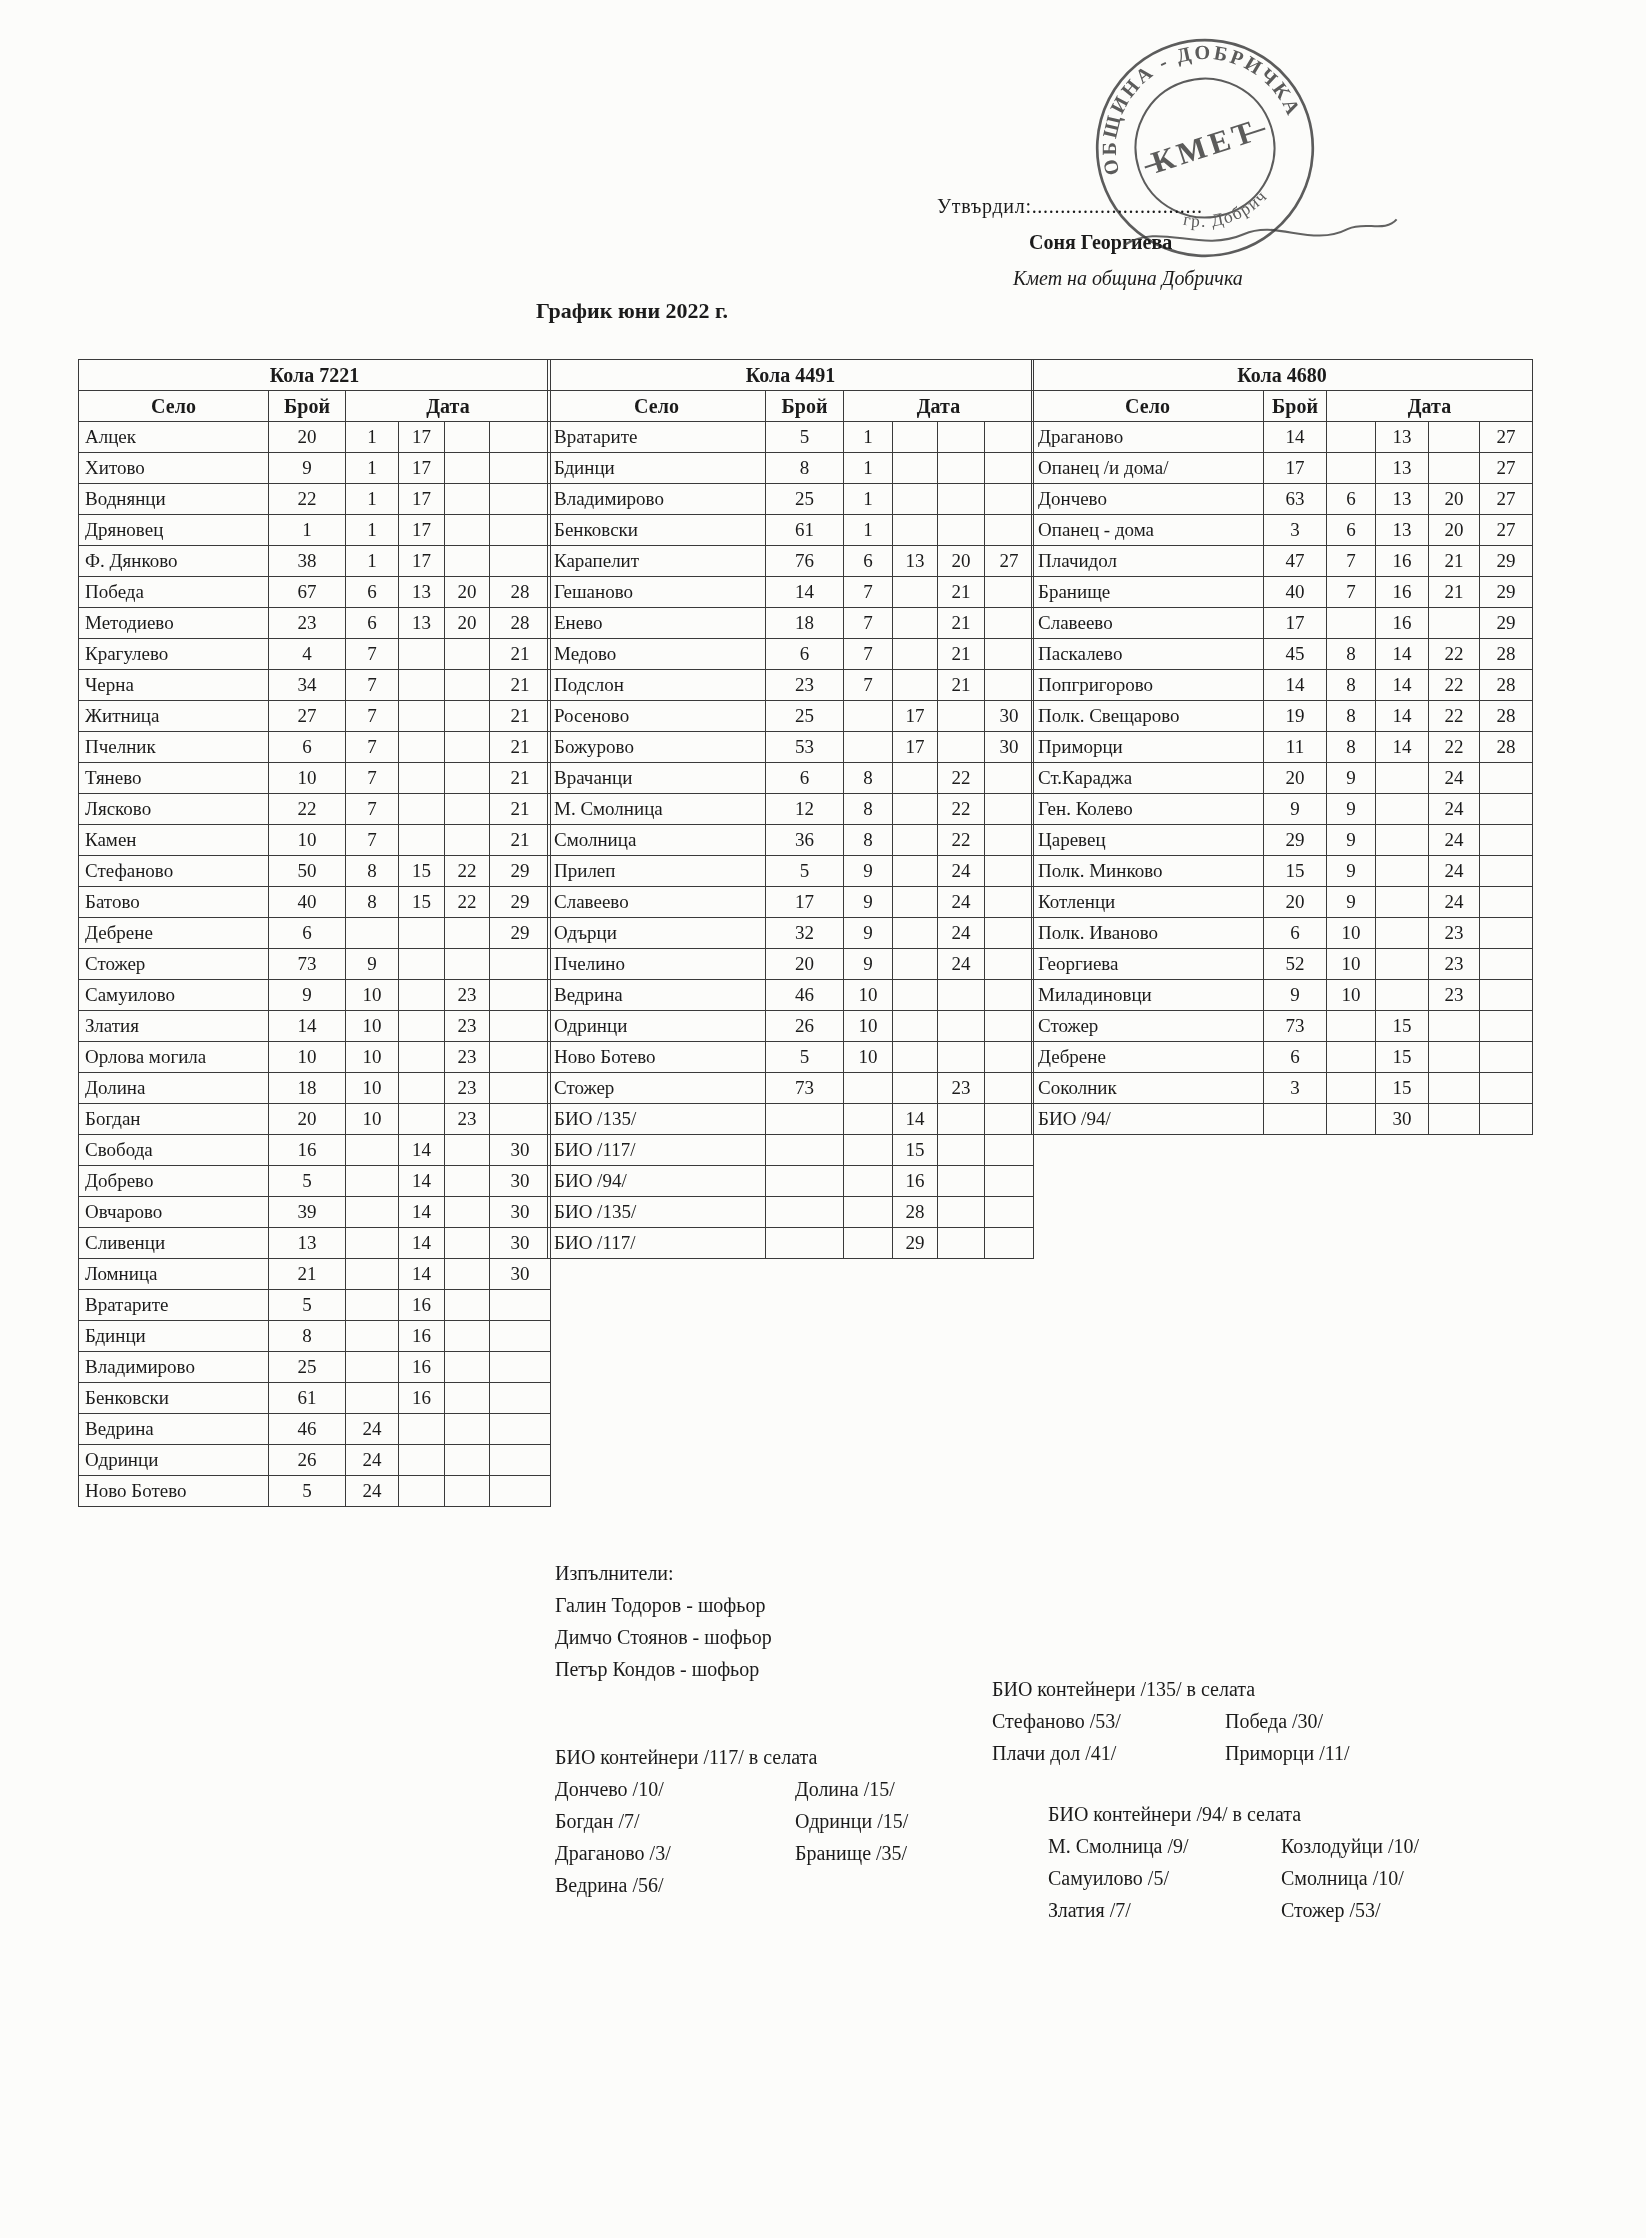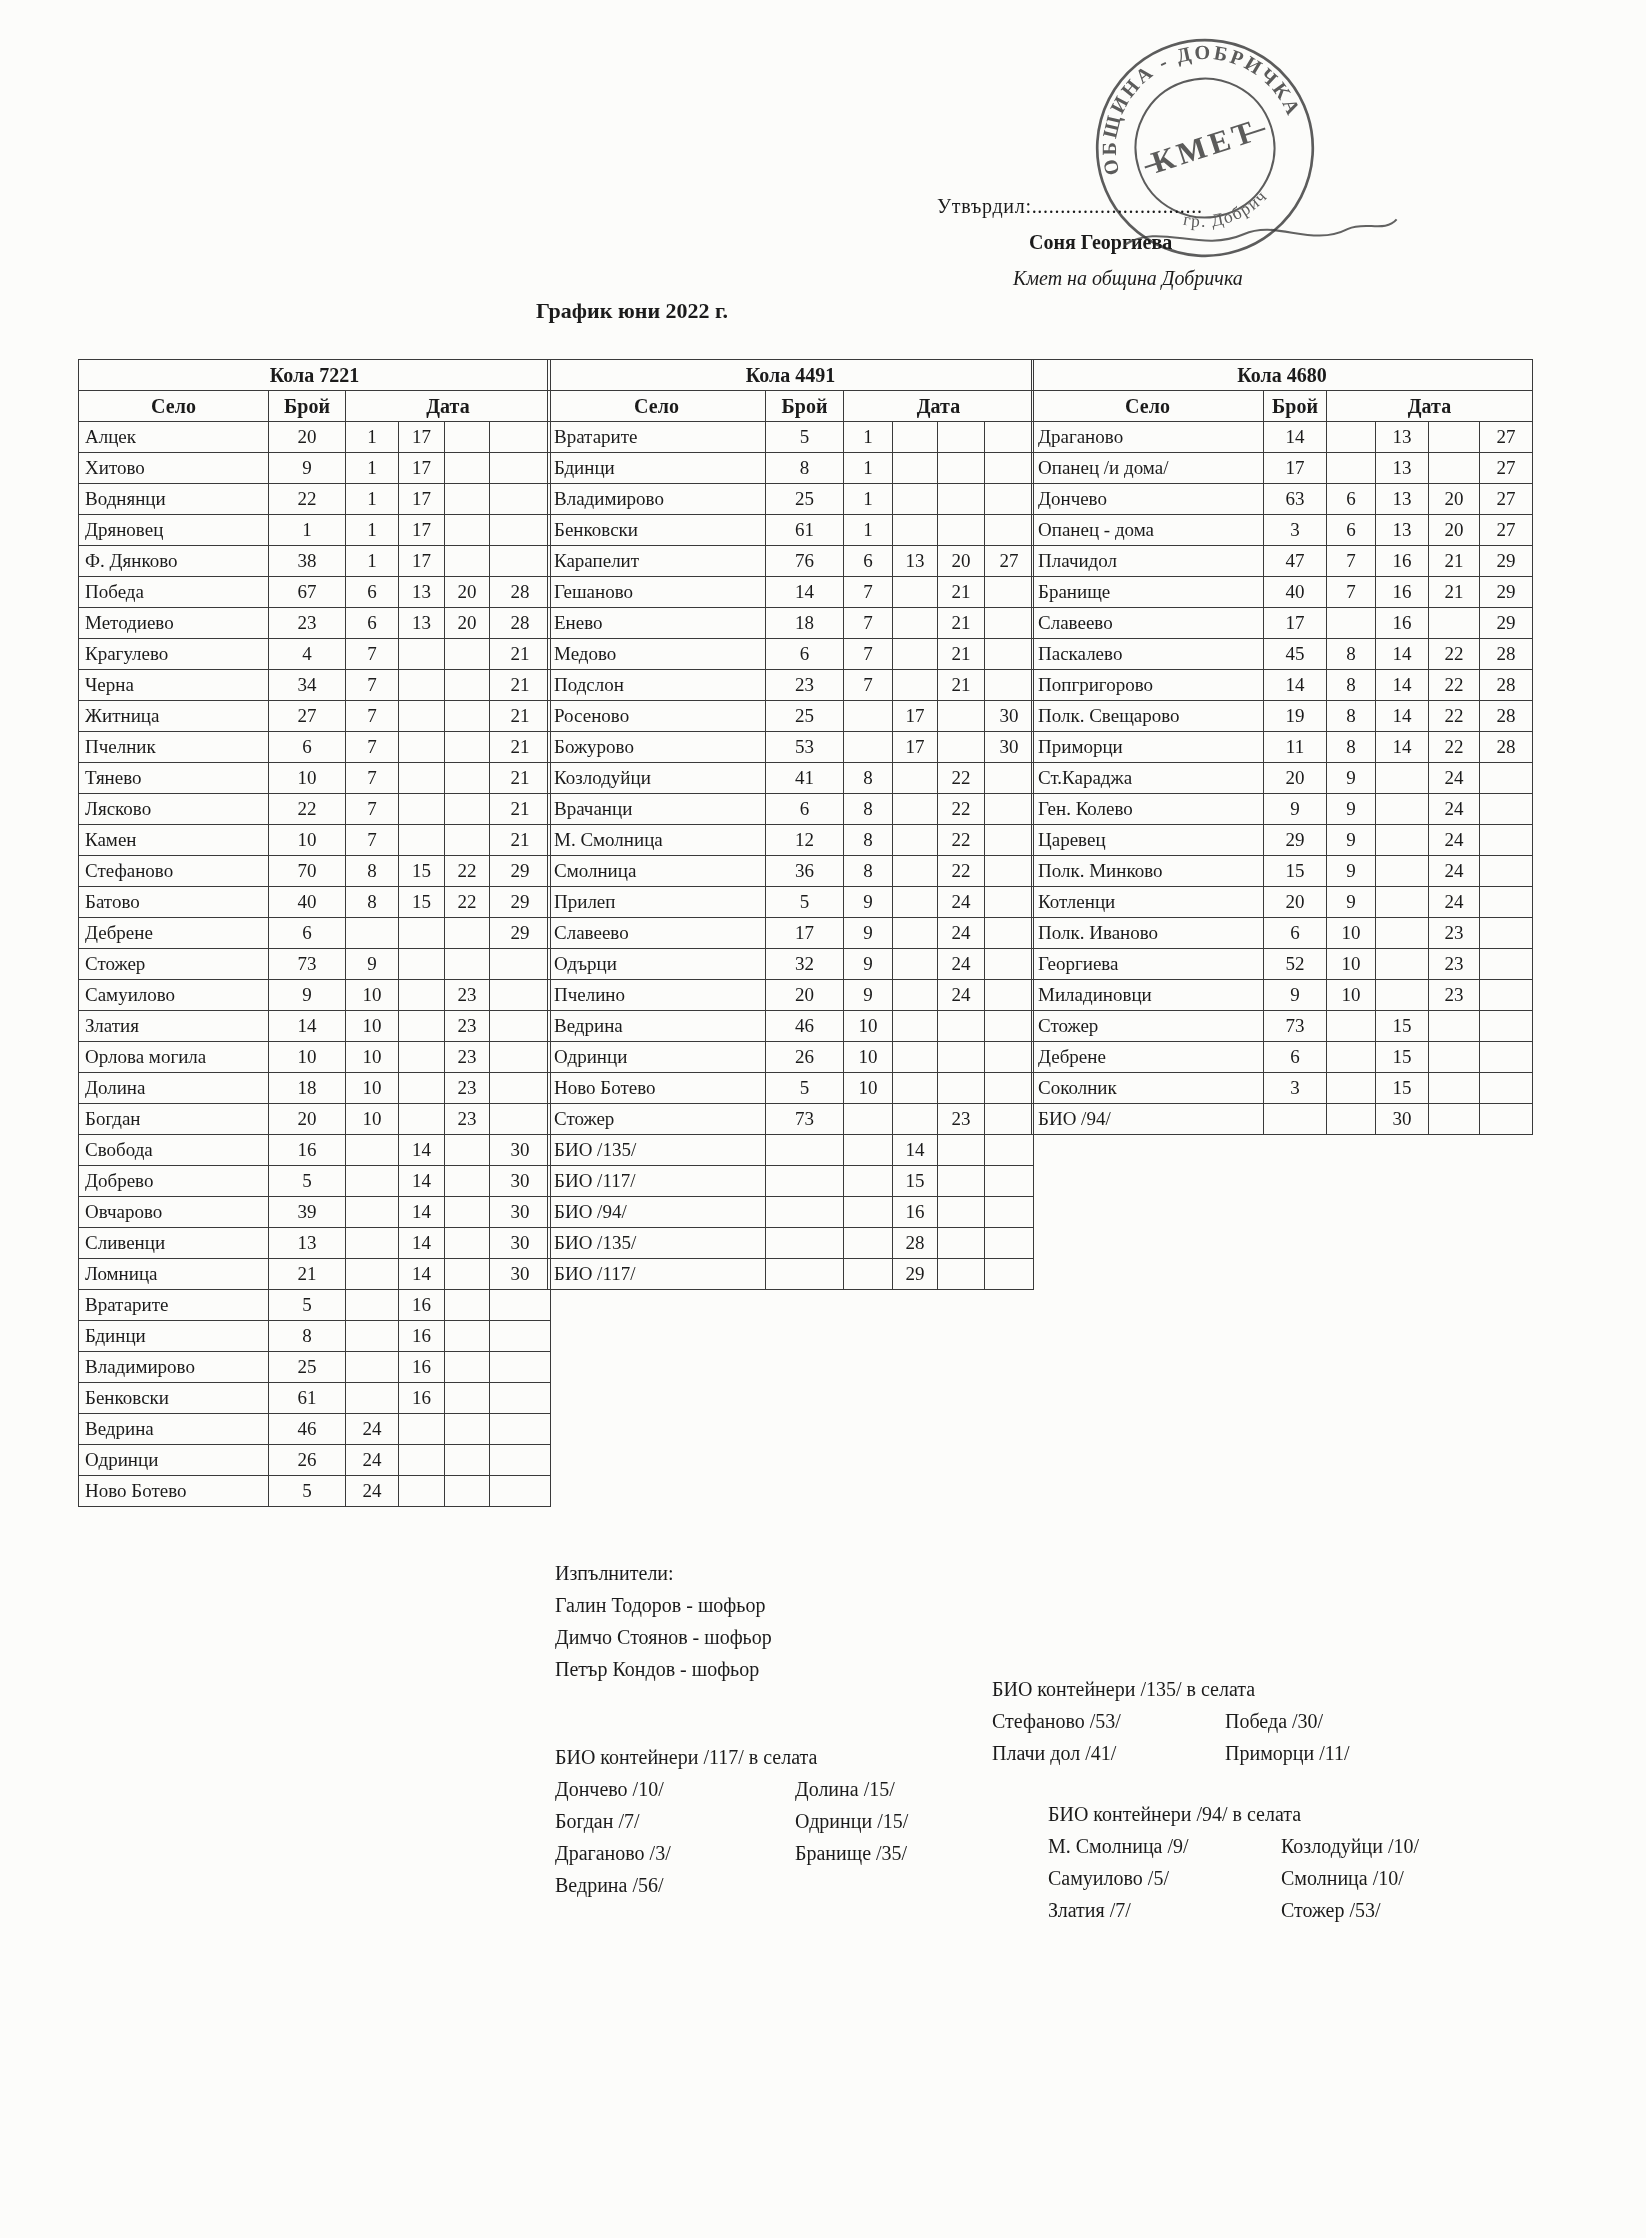--- a/index.html
+++ b/index.html
@@ -200,21 +200,21 @@
         <tr>
           <td class="village">Камен</td>
           <td class="count">10</td>
           <td class="date">7</td>
           <td class="date"></td>
           <td class="date"></td>
           <td class="date">21</td>
         </tr>
         <tr>
           <td class="village">Стефаново</td>
-          <td class="count">70</td>
+          <td class="count">50</td>
           <td class="date">8</td>
           <td class="date">15</td>
           <td class="date">22</td>
           <td class="date">29</td>
         </tr>
         <tr>
           <td class="village">Батово</td>
           <td class="count">40</td>
           <td class="date">8</td>
           <td class="date">15</td>
@@ -478,28 +478,20 @@
         </tr>
         <tr>
           <td class="village">Божурово</td>
           <td class="count">53</td>
           <td class="date"></td>
           <td class="date">17</td>
           <td class="date"></td>
           <td class="date">30</td>
         </tr>
         <tr>
-          <td class="village">Козлодуйци</td>
-          <td class="count">41</td>
-          <td class="date">8</td>
-          <td class="date"></td>
-          <td class="date">22</td>
-          <td class="date"></td>
-        </tr>
-        <tr>
           <td class="village">Врачанци</td>
           <td class="count">6</td>
           <td class="date">8</td>
           <td class="date"></td>
           <td class="date">22</td>
           <td class="date"></td>
         </tr>
         <tr>
           <td class="village">М. Смолница</td>
           <td class="count">12</td>

